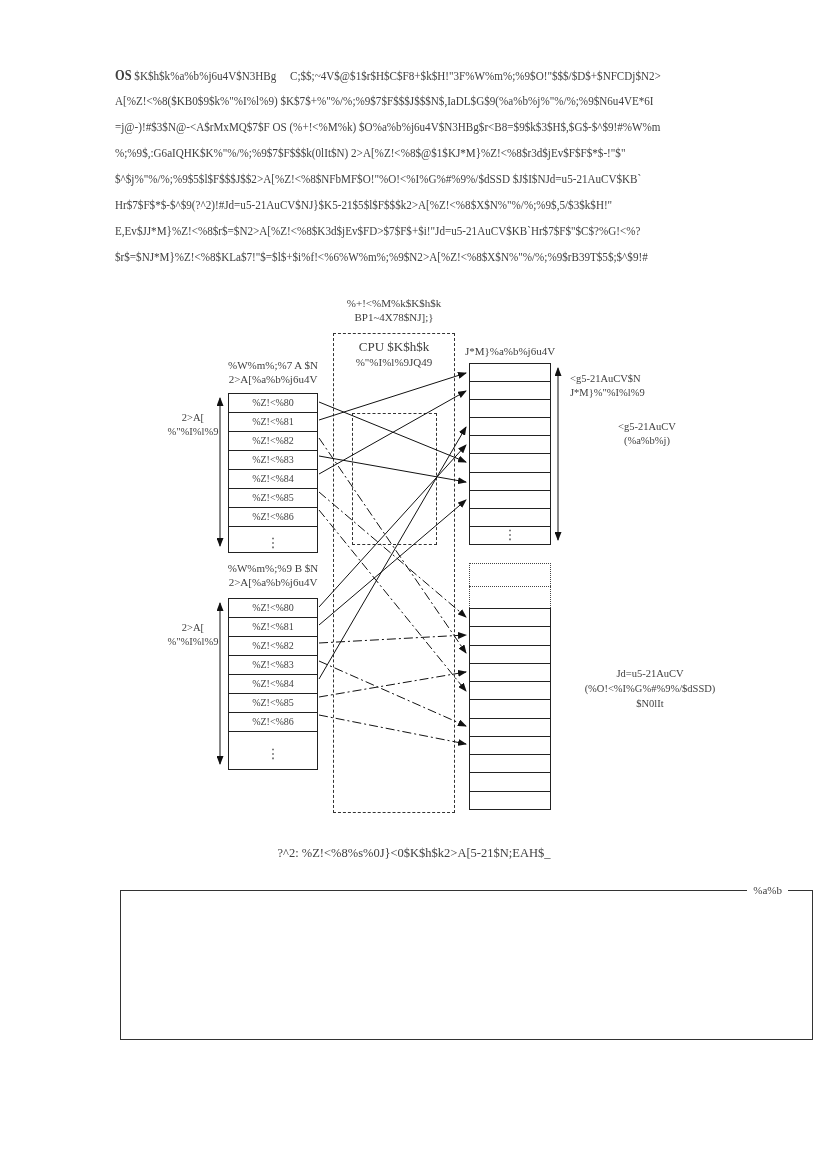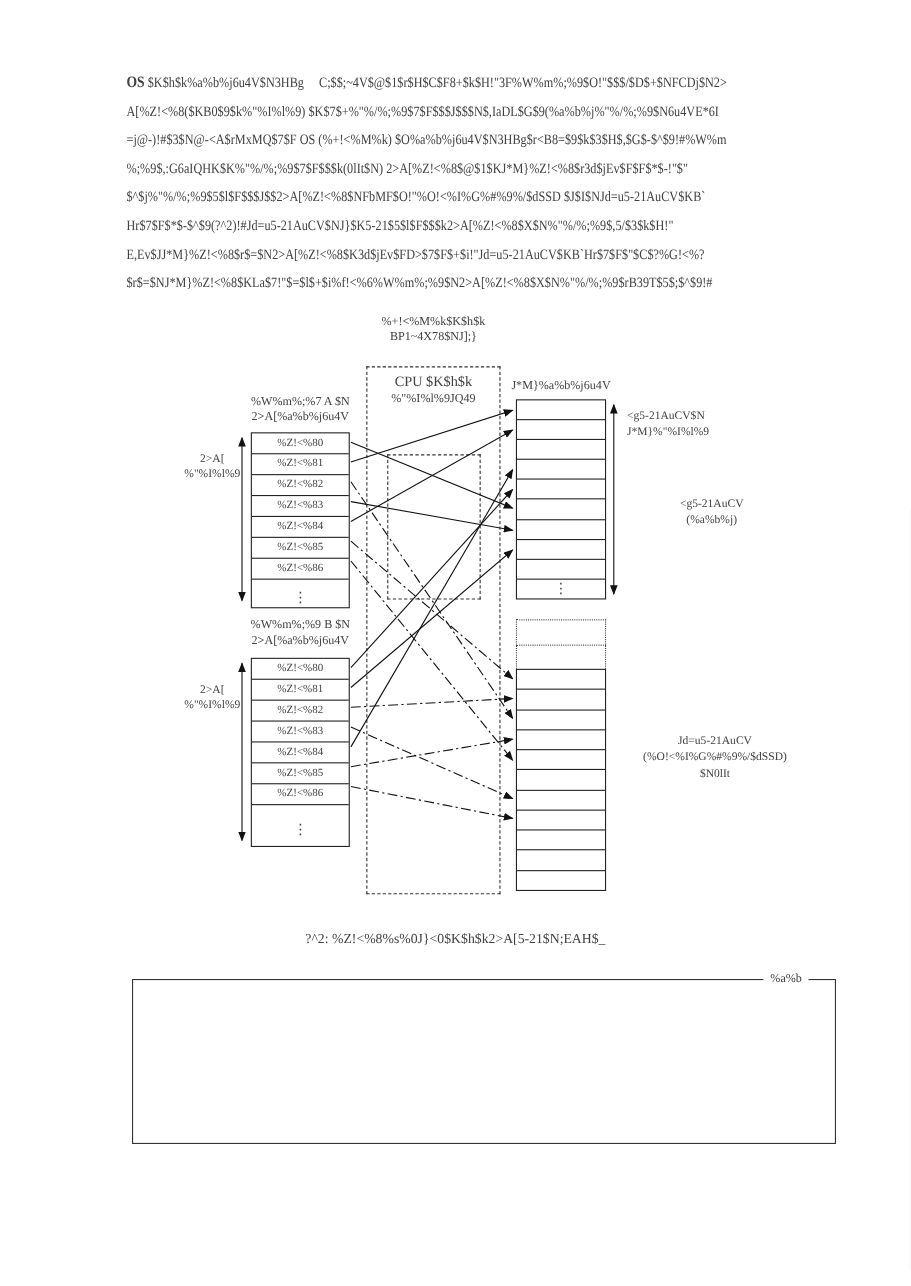--- a/index.html
+++ b/index.html
@@ -25,21 +25,21 @@
   .prow:last-child{border-bottom:none;}
   .dotsrow{border-bottom:none;display:flex;align-items:center;justify-content:center;font-size:13px;}
   .mrow{flex:1;border-bottom:1px solid #222;}
   .mrow:last-child{border-bottom:none;}
   .memflex{display:flex;flex-direction:column;}
   .dotted-ext{position:absolute;border-left:1px dotted #444;border-right:1px dotted #444;border-top:1px dotted #444;box-sizing:border-box;}
   .dotcell{display:flex;align-items:center;justify-content:center;font-size:13px;}
   svg.arrows{position:absolute;left:0;top:0;pointer-events:none;}
   
   .caption{position:absolute;left:0;top:846px;width:828px;text-align:center;font-size:12.5px;}
-  .memo{position:absolute;left:120px;top:890px;width:640px;height:150px;border:1px solid #333;box-sizing:border-box;}
+  .memo{position:absolute;left:120px;top:890px;width:693px;height:150px;border:1px solid #333;box-sizing:border-box;}
   .memo-label{position:absolute;top:-8px;right:24px;background:#ffffff;padding:0 6px;font-size:11px;line-height:15px;}
   .folio{position:absolute;left:0;top:1092px;width:828px;text-align:center;font-size:13px;}
 </style>
 </head>
 <body>
 
 <div class="page">
 
   <div class="para">
     <div class="pline"><span class="os-bold">OS</span><span> $K$h$k%a%b%j6u4V$N3HBg</span><span class="head-gap"></span><span>C;$$;~4V$@$1$r$H$C$F8+$k$H!"3F%W%m%;%9$O!"$$$/$D$+$NFCDj$N2&gt;</span></div>
@@ -47,21 +47,21 @@
     <div class="pline">=j@-)!#$3$N@-&lt;A$rMxMQ$7$F OS (%+!&lt;%M%k) $O%a%b%j6u4V$N3HBg$r&lt;B8=$9$k$3$H$,$G$-$^$9!#%W%m</div>
     <div class="pline">%;%9$,:G6aIQHK$K%"%/%;%9$7$F$$$k(0lIt$N) 2&gt;A[%Z!&lt;%8$@$1$KJ*M}%Z!&lt;%8$r3d$jEv$F$F$*$-!"$"</div>
     <div class="pline">$^$j%"%/%;%9$5$l$F$$$J$$2&gt;A[%Z!&lt;%8$NFbMF$O!"%O!&lt;%I%G%#%9%/$dSSD $J$I$NJd=u5-21AuCV$KB`</div>
     <div class="pline">Hr$7$F$*$-$^$9(?^2)!#Jd=u5-21AuCV$NJ}$K5-21$5$l$F$$$k2&gt;A[%Z!&lt;%8$X$N%"%/%;%9$,5/$3$k$H!"</div>
     <div class="pline">E,Ev$JJ*M}%Z!&lt;%8$r$=$N2&gt;A[%Z!&lt;%8$K3d$jEv$FD&gt;$7$F$+$i!"Jd=u5-21AuCV$KB`Hr$7$F$"$C$?%G!&lt;%?</div>
     <div class="pline">$r$=$NJ*M}%Z!&lt;%8$KLa$7!"$=$l$+$i%f!&lt;%6%W%m%;%9$N2&gt;A[%Z!&lt;%8$X$N%"%/%;%9$rB39T$5$;$^$9!#</div>
   </div>
 
   <div>
 
-    <div class="diagram-label" style="left:314px;top:285px;width:160px;">
+    <div class="diagram-label" style="left:314px;top:296px;width:160px;">
       <div>%+!&lt;%M%k$K$h$k</div>
       <div>BP1~4X78$NJ];}</div>
     </div>
 
     <div class="dashedbox" style="left:333px;top:333px;width:122px;height:480px;"></div>
 
     <div class="diagram-label" style="left:334px;top:339px;width:120px;">
       <div style="font-size:13px;line-height:16px;">CPU $K$h$k</div>
       <div>%"%I%l%9JQ49</div>
     </div>
@@ -116,21 +116,21 @@
       <div class="mrow"></div>
       <div class="mrow"></div>
       <div class="mrow"></div>
       <div class="mrow"></div>
       <div class="mrow dotcell">⋮</div>
     </div>
     <div class="diagram-label small" style="left:570px;top:372px;width:100px;text-align:left;">
       <div>&lt;g5-21AuCV$N</div>
       <div>J*M}%"%I%l%9</div>
     </div>
-    <div class="diagram-label small" style="left:597px;top:452px;width:100px;">
+    <div class="diagram-label small" style="left:597px;top:420px;width:100px;">
       <div>&lt;g5-21AuCV</div>
       <div>(%a%b%j)</div>
     </div>
 
     <div class="dotted-ext" style="left:469px;top:563px;width:82px;height:23px;"></div>
     <div class="dotted-ext" style="left:469px;top:586px;width:82px;height:22px;"></div>
     <div class="boxed memflex" style="left:469px;top:608px;width:82px;height:202px;">
       <div class="mrow"></div>
       <div class="mrow"></div>
       <div class="mrow"></div>

